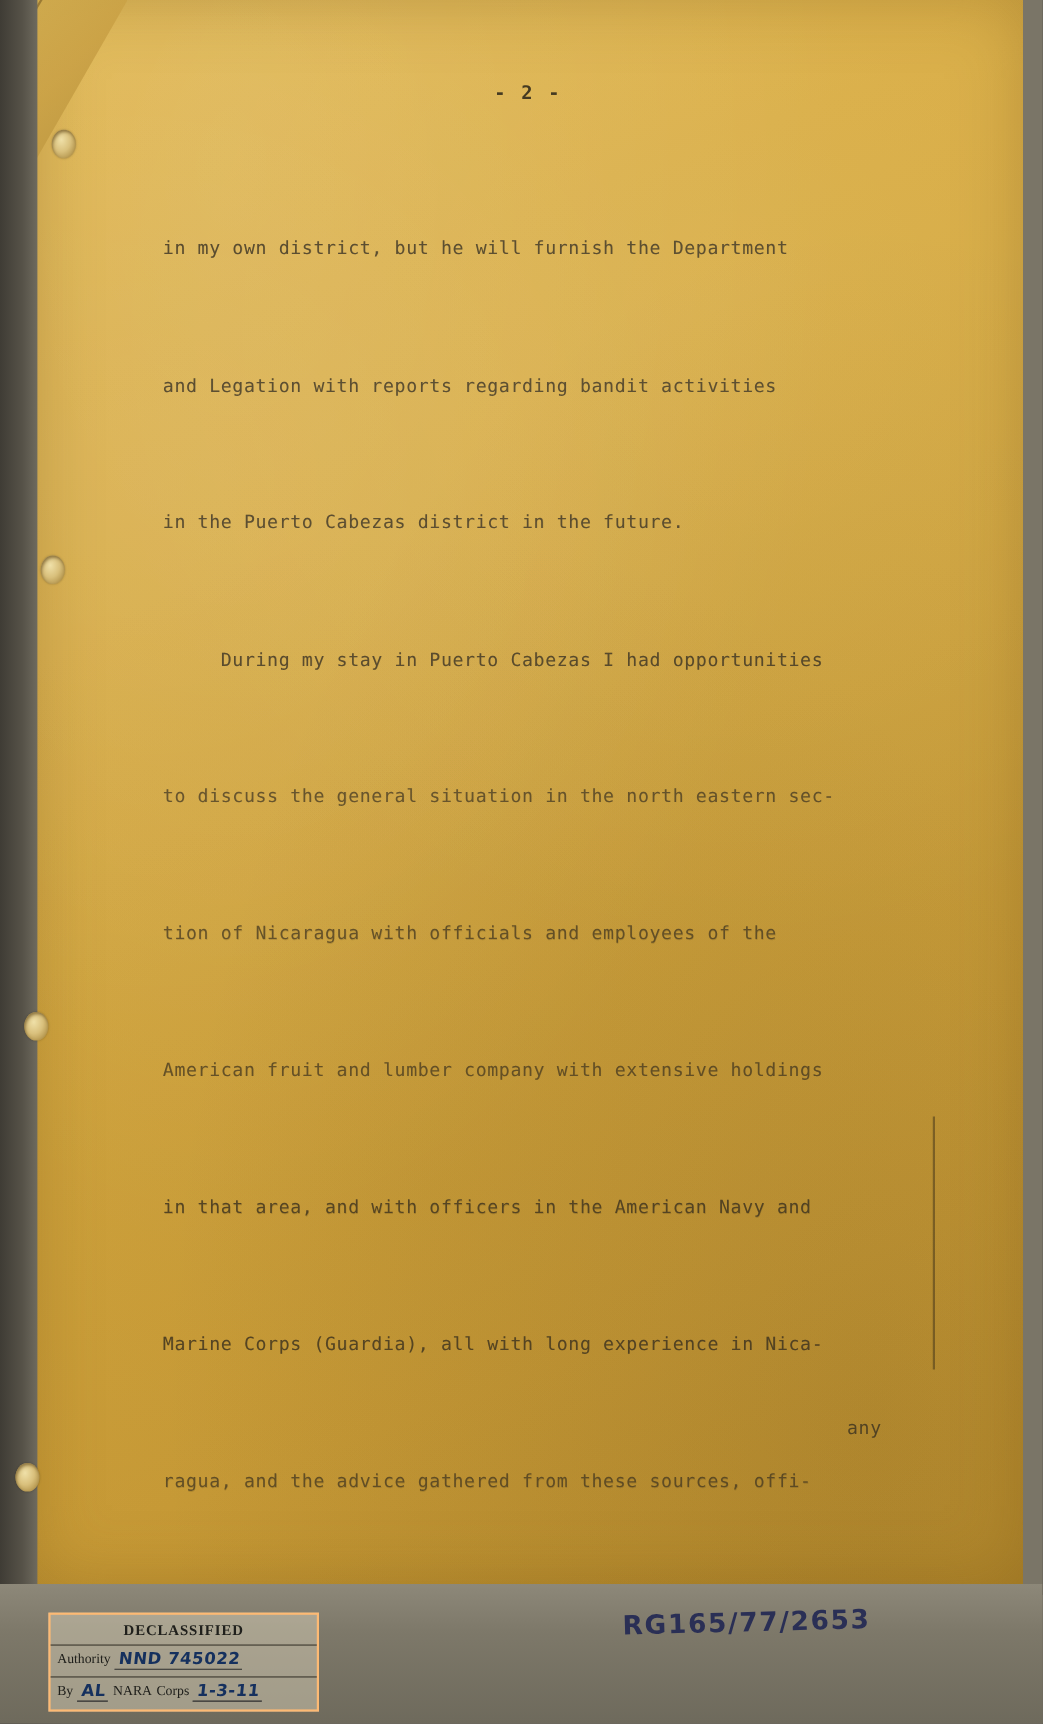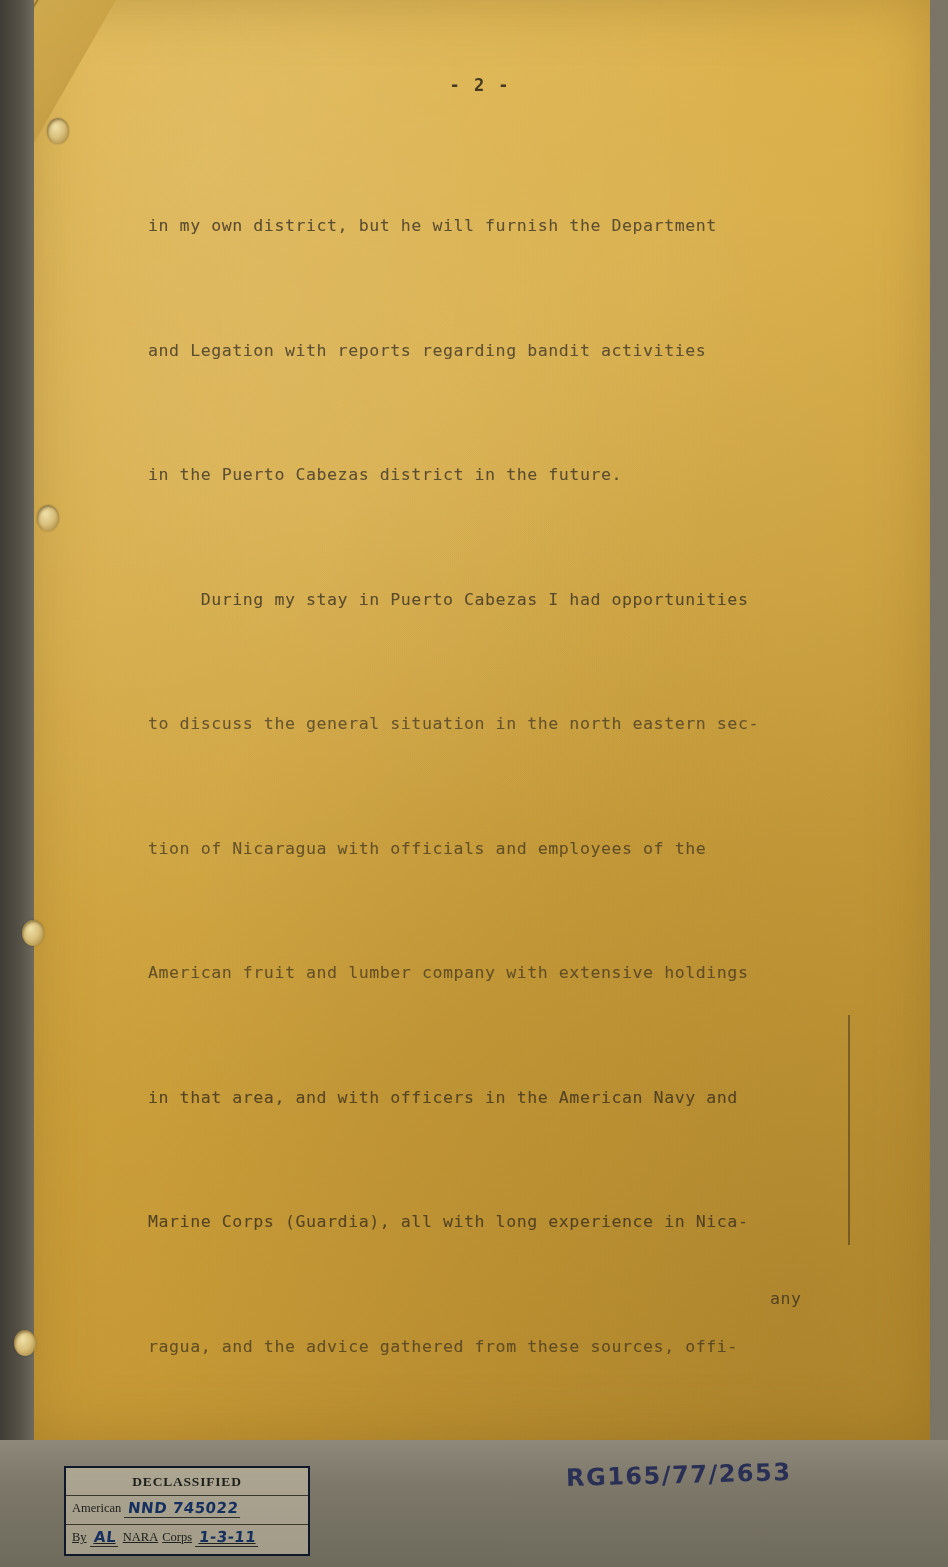--- a/index.html
+++ b/index.html
@@ -176,25 +176,25 @@
     left: 0;
     top: 1440px;
     width: 948px;
     height: 10px;
     background: rgba(40,35,25,0.55);
   }
 
   
   .declass {
     position: absolute;
-    left: 64px;
+    left: 44px;
     top: 1466px;
     width: 242px;
     height: 86px;
-    border: 2px solid #0f172a;
+    border: 2px solid #fdba74;
     background: rgba(225,216,190,0.45);
     font-family: "Liberation Serif", serif;
     color: #20201c;
   }
   .declass-title {
     text-align: center;
     font-size: 13.5px;
     font-weight: bold;
     letter-spacing: 0.8px;
     margin-top: 6px;
@@ -294,25 +294,25 @@
   <div class="hole" style="left:22px; top:920px;"></div>
   <div class="hole" style="left:14px; top:1330px;"></div>
 
   <div class="bottom-sheet-edge"></div>
   <div class="bottom-band"></div>
 
   <div class="declass">
     <div class="declass-title">DECLASSIFIED</div>
     <div class="declass-rowline" style="top:27px;"></div>
     <div class="declass-row" style="top:31px;">
-      <span>American</span>
+      <span>Authority</span>
       <span class="handwrite handwrite-under">NND 745022</span>
     </div>
     <div class="declass-rowline" style="top:56px;"></div>
-    <div class="declass-row" style="top:60px;text-decoration:underline;">
+    <div class="declass-row" style="top:60px;">
       <span>By</span>
       <span class="handwrite handwrite-under">AL</span>
       <span>NARA</span>
       <span>Corps</span>
       <span class="handwrite handwrite-under">1-3-11</span>
     </div>
   </div>
 
   <div class="archive-mark">RG165/77/2653</div>
 </div>

